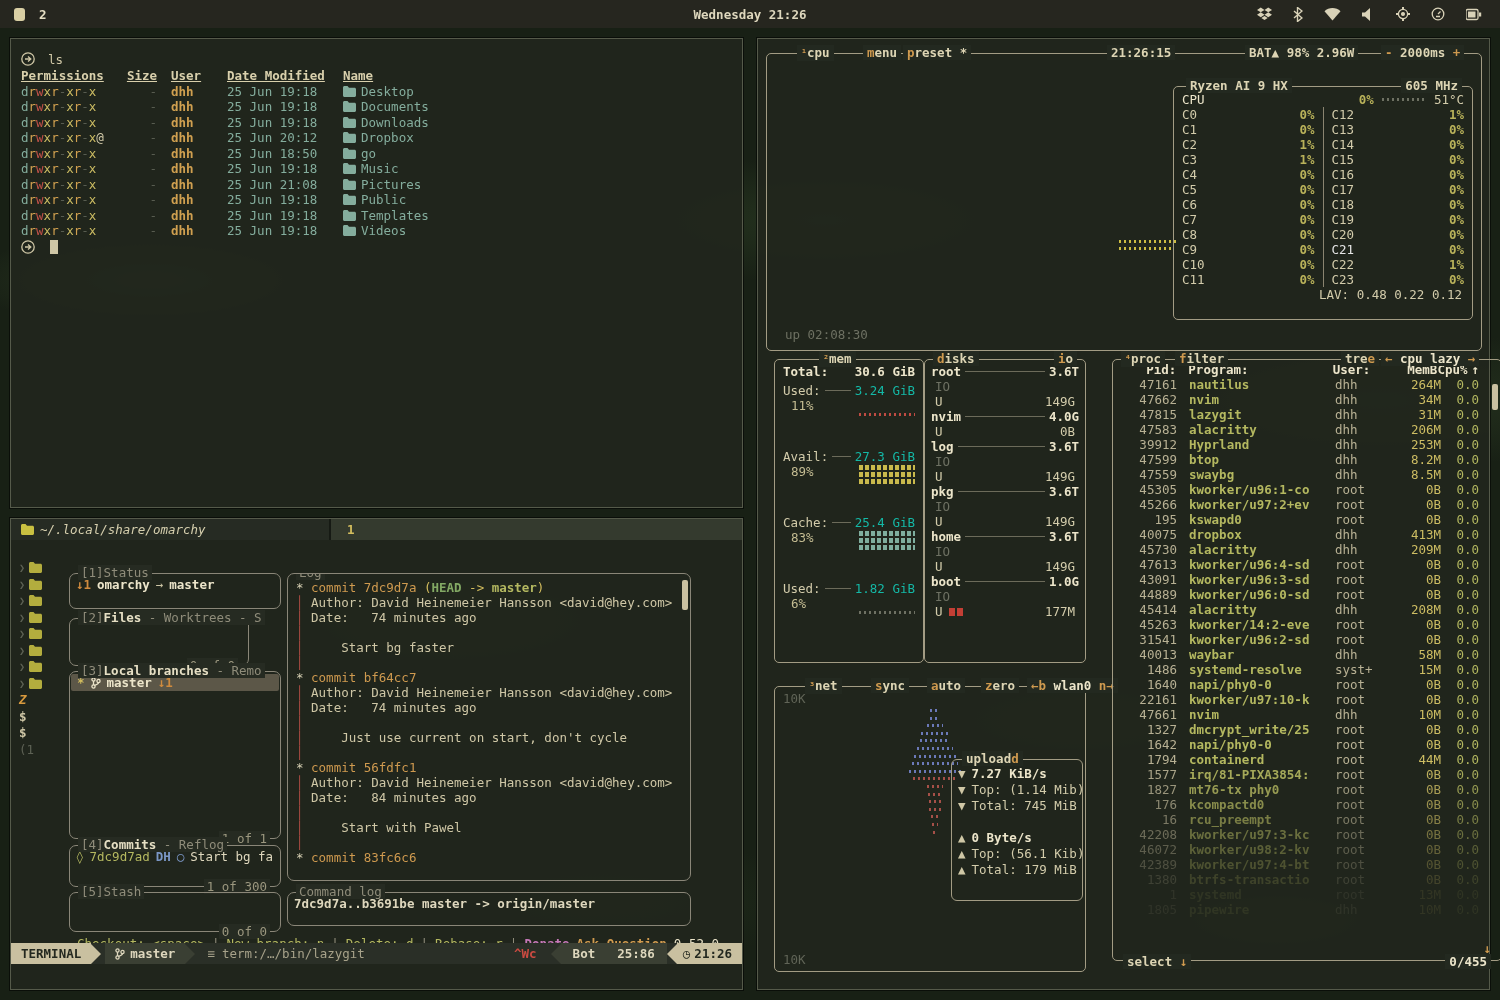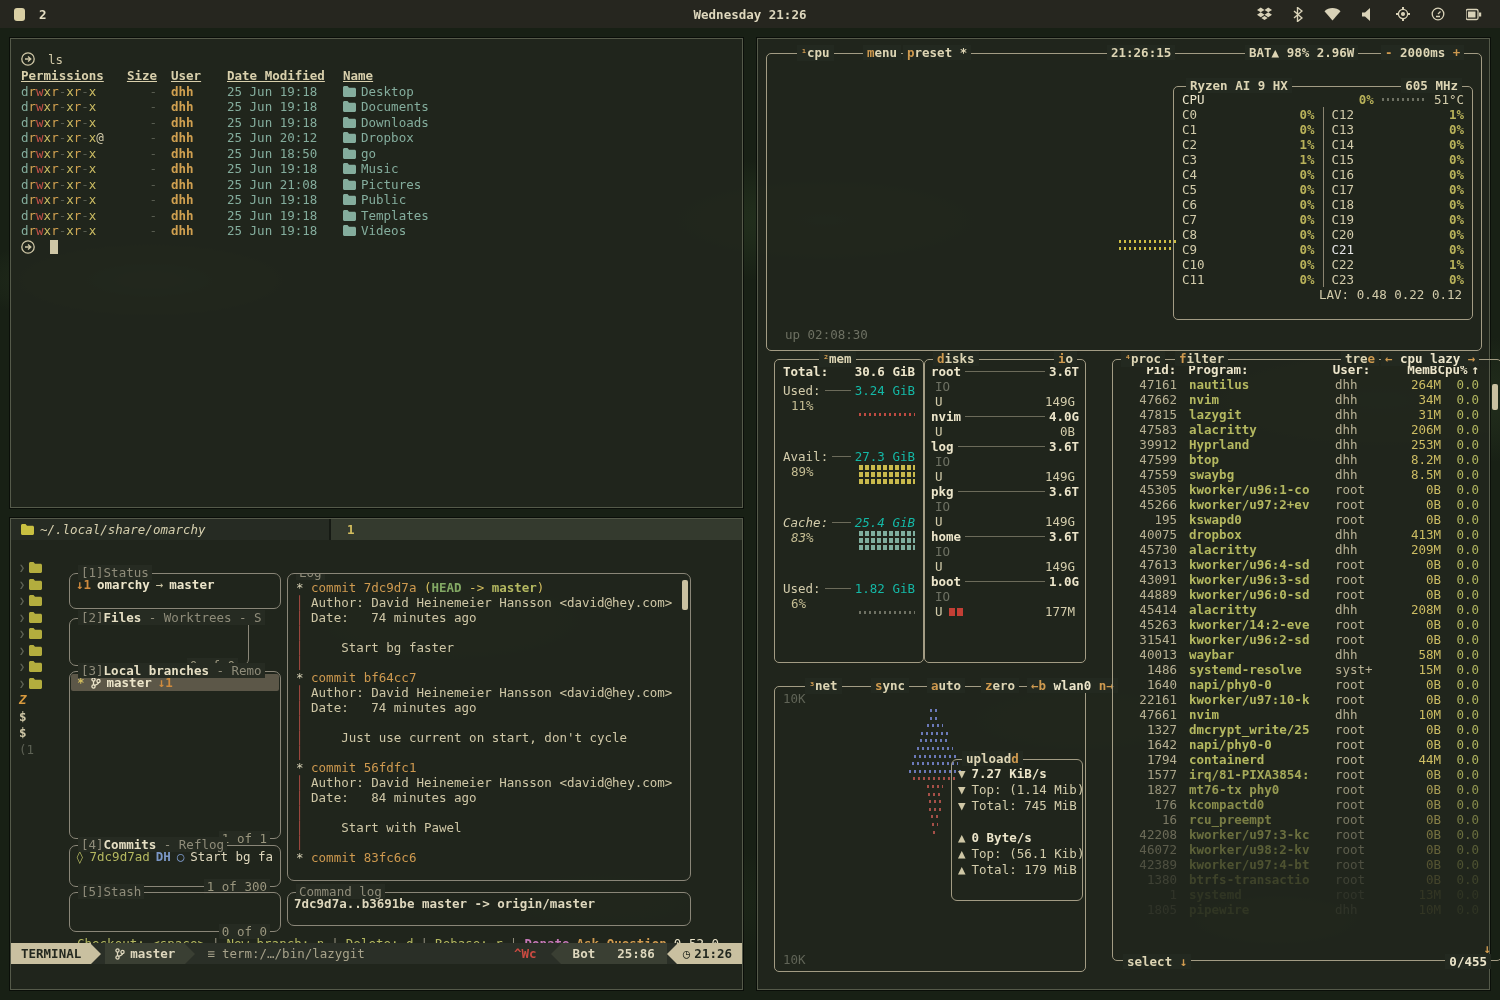--- a/index.html
+++ b/index.html
@@ -709,21 +709,21 @@
             <span class="mfill"></span>
             <span class="mval">27.3 GiB</span>
           </div>
           <div class="mpct">89%</div>
           <div class="mem-graph">
             <div class="blockrow" style="--bc: #c9b94c;"></div>
             <div class="blockrow" style="--bc: #c9b94c;"></div>
             <div class="blockrow" style="--bc: #c9b94c;"></div>
           </div>
         </div>
-        <div class="memitem" style="height: 66px; font-style: italic;">
+        <div class="memitem" style="height: 66px;">
           <div class="mline">
             <span class="mlabel">Cache:</span>
             <span class="mfill"></span>
             <span class="mval">25.4 GiB</span>
           </div>
           <div class="mpct">83%</div>
           <div class="mem-graph">
             <div class="blockrow" style="--bc: #7fae9e;"></div>
             <div class="blockrow" style="--bc: #7fae9e;"></div>
             <div class="blockrow" style="--bc: #7fae9e;"></div>

